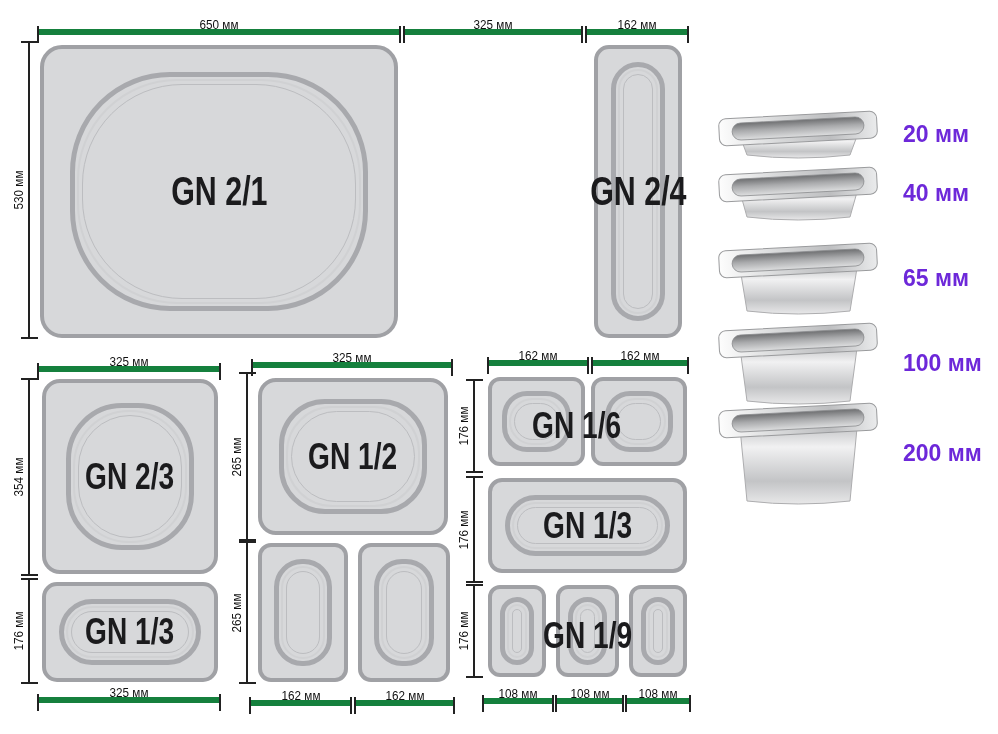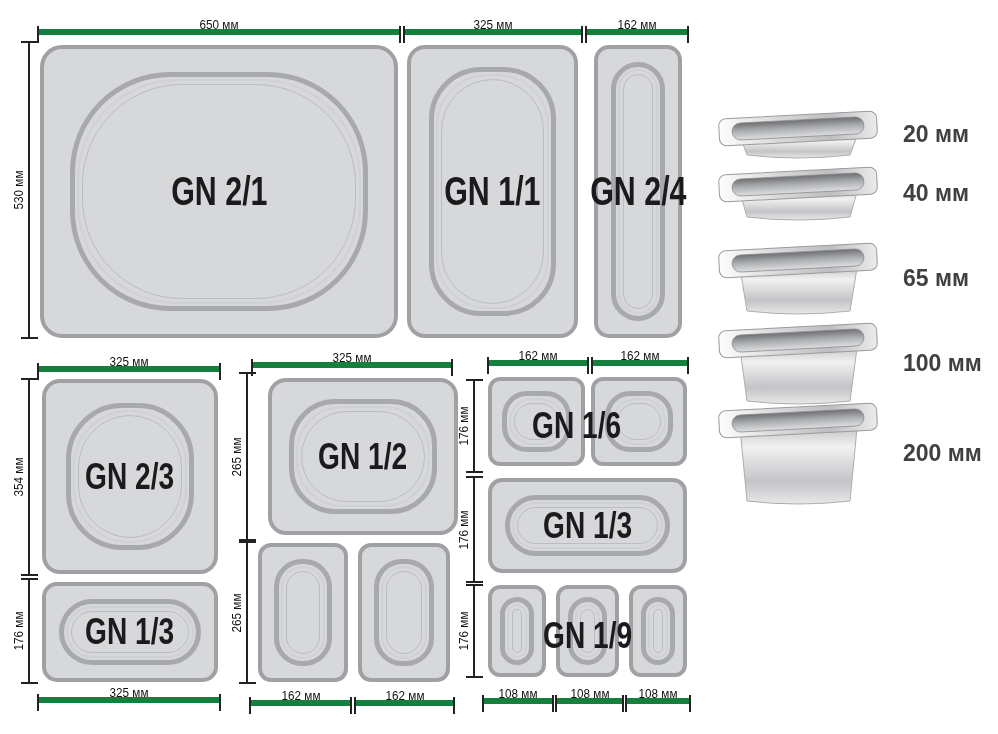--- a/index.html
+++ b/index.html
@@ -27,21 +27,21 @@
   .vdim{position:absolute;width:0;border-left:2px solid #222222;}
   .vdim .t{position:absolute;left:-9px;width:17px;height:2px;background:#222222;}
   .vdim .tt{top:-1px;} .vdim .tb{bottom:-1px;}
   .vdim .dlabel{top:50%;left:-12px;transform:translate(-50%,-50%) rotate(-90deg) scaleX(.9);}
 
   
   .depth-col{position:absolute;left:716px;top:0;width:282px;height:734px;}
   .depth-row{position:absolute;left:0;width:282px;display:flex;align-items:center;}
   .depth-row svg{flex:none;display:block;}
   .depth-label{position:absolute;left:187px;top:50%;transform:translateY(-50%);
-      font-size:23px;font-weight:bold;color:#404040;white-space:nowrap;}
+      font-size:23px;font-weight:bold;color:#6d28d9;white-space:nowrap;}
 </style>
 </head>
 <body>
 
 <div class="screen">
 
   <div class="hdim" style="left:38px;top:29px;width:362px;">
     <span class="t tl"></span>
       <span class="t tr"></span>
     <span class="dlabel">650 мм</span>
@@ -61,26 +61,20 @@
       <span class="t tb"></span>
     <span class="dlabel">530 мм</span>
   </div>
 
   <div class="pan" style="left:40px;top:45px;width:358px;height:293px;border-radius:22px;">
     <div class="pan-inner" style="left:26px;right:26px;top:23px;bottom:23px;border-radius:100px;"></div>
     <div class="pan-label fz-big">
         <span>GN 2/1</span>
       </div>
   </div>
-  <div class="pan" style="left:407px;top:45px;width:171px;height:293px;border-radius:18px;">
-    <div class="pan-inner" style="inset:18px;border-radius:52px;"></div>
-    <div class="pan-label fz-big">
-        <span>GN 1/1</span>
-      </div>
-  </div>
   <div class="pan" style="left:594px;top:45px;width:88px;height:293px;border-radius:15px;">
     <div class="pan-inner" style="inset:13px;border-radius:32px;"></div>
     <div class="pan-label fz-big">
         <span>GN 2/4</span>
       </div>
   </div>
 
   <div class="hdim" style="left:38px;top:366px;width:182px;">
     <span class="t tl"></span>
       <span class="t tr"></span>
@@ -122,21 +116,21 @@
   <div class="vdim" style="left:246px;top:373px;height:167px;">
     <span class="t tt"></span>
       <span class="t tb"></span>
     <span class="dlabel">265 мм</span>
   </div>
   <div class="vdim" style="left:246px;top:542px;height:141px;">
     <span class="t tt"></span>
       <span class="t tb"></span>
     <span class="dlabel">265 мм</span>
   </div>
-  <div class="pan" style="left:268px;top:378px;width:190px;height:157px;border-radius:18px;">
+  <div class="pan" style="left:258px;top:378px;width:190px;height:157px;border-radius:18px;">
     <div class="pan-inner" style="inset:17px;border-radius:46px;"></div>
     <div class="pan-label fz-mid">
         <span>GN 1/2</span>
       </div>
   </div>
   <div class="pan" style="left:258px;top:543px;width:90px;height:139px;border-radius:13px;">
     <div class="pan-inner" style="inset:12px;border-radius:28px;"></div>
   </div>
   <div class="pan" style="left:358px;top:543px;width:92px;height:139px;border-radius:13px;">
     <div class="pan-inner" style="inset:12px;border-radius:28px;"></div>

